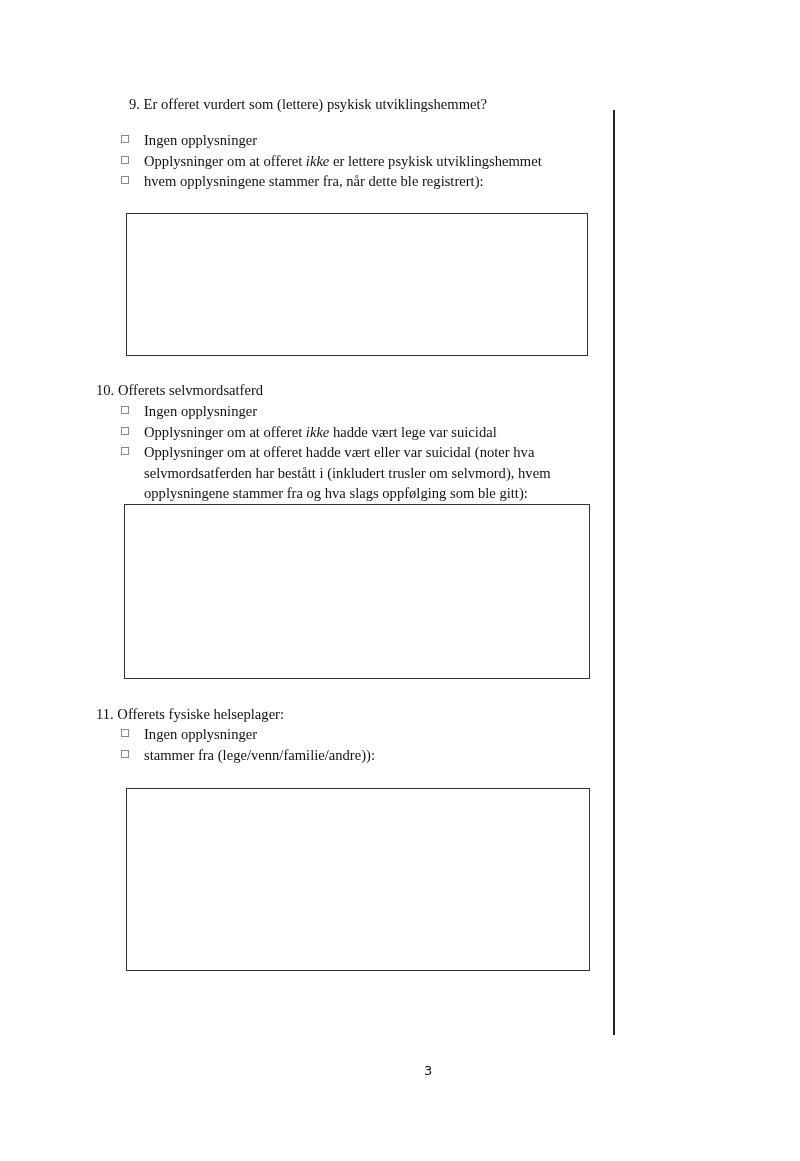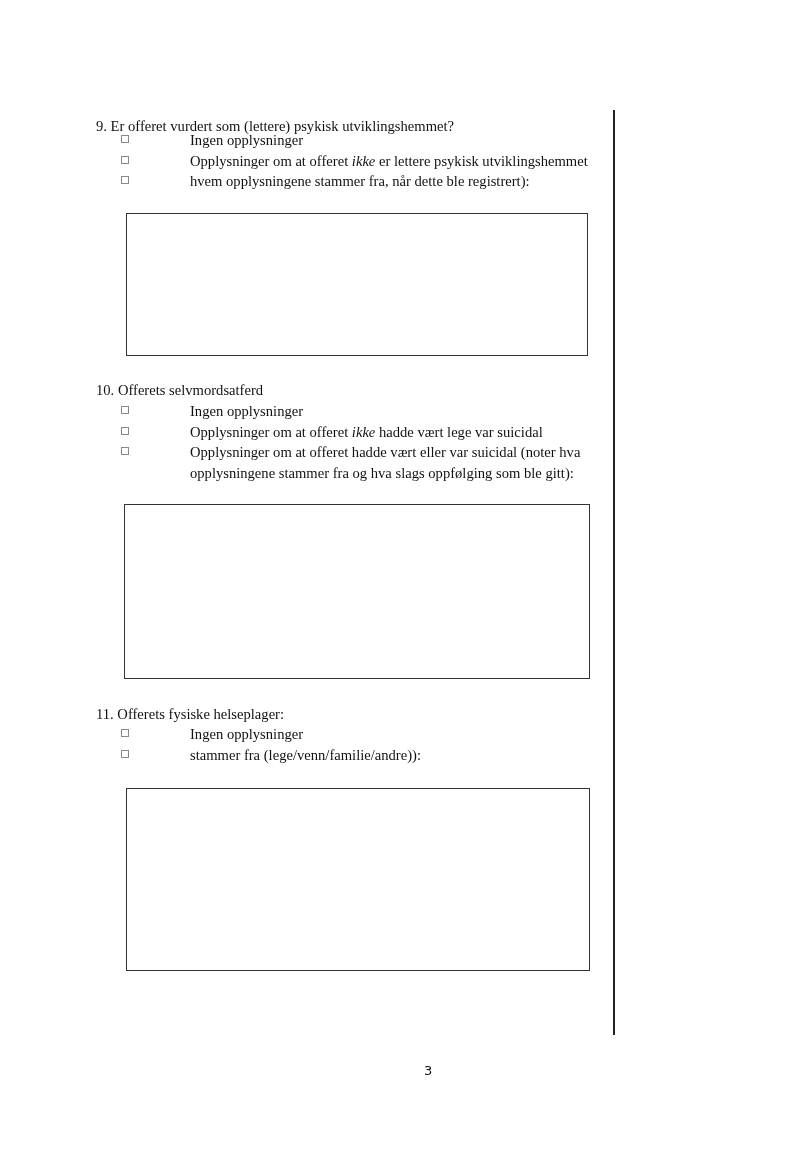--- a/index.html
+++ b/index.html
@@ -2,31 +2,31 @@
 <html><head>
   <meta charset="utf-8">
   <style>
     html, body { margin: 0; padding: 0; background: #ffffff; }
     body { width: 800px; height: 1161px; position: relative; overflow: hidden;
       font-family: "Liberation Serif", "DejaVu Serif", serif; color: #111; }
     .q-title { position: absolute; left: 96px; font-size: 14.6px; line-height: 20px; white-space: nowrap; }
     .opt { position: absolute; left: 121px; font-size: 14.6px; line-height: 20.5px; }
     .opt .cb { position: absolute; left: 0; top: 5px; width: 8px; height: 8px;
       border: 1px solid #888; background: #fff; box-sizing: border-box; }
-    .opt .txt { position: absolute; left: 23px; top: 0; white-space: nowrap; margin-left: 46px; }
+    .opt .txt { position: absolute; left: 23px; top: 0; white-space: nowrap; }
     .opt .txt i { }
     .answer-box { position: absolute; border: 1.6px solid #333; box-sizing: border-box; background: #fff; }
     .rule { position: absolute; left: 613px; top: 110px; width: 2px; height: 925px; background: #222; }
     .page-num { position: absolute; left: 424px; top: 1063px; font-family: "DejaVu Sans", "Liberation Sans", sans-serif;
       font-size: 13px; color: #111; }
   </style>
 </head>
 <body>
 
-<div class="q-title" style="top:116px;">9. Er offeret vurdert som (lettere) psykisk utviklingshemmet?</div>
+<div class="q-title" style="top:94px;margin-left:33px;">9. Er offeret vurdert som (lettere) psykisk utviklingshemmet?</div>
 
 <div class="opt" style="top:130px;">
   <span class="cb"></span>
   <span class="txt">Ingen opplysninger</span>
 </div>
 <div class="opt" style="top:150.5px;">
   <span class="cb"></span>
   <span class="txt"><span>Opplysninger om at offeret </span><i>ikke</i><span> er lettere psykisk utviklingshemmet</span></span>
 </div>
 <div class="opt" style="top:171px;">
@@ -44,20 +44,21 @@
   <span class="txt">Ingen opplysninger</span>
 </div>
 <div class="opt" style="top:421.5px;">
   <span class="cb"></span>
   <span class="txt"><span>Opplysninger om at offeret </span><i>ikke</i><span> hadde vært lege var suicidal</span></span>
 </div>
 <div class="opt" style="top:442px;">
   <span class="cb"></span>
   <span class="txt">
     <span style="display:block">Opplysninger om at offeret hadde vært eller var suicidal (noter hva</span>
+    <span style="display:block">selvmordsatferden har bestått i (inkludert trusler om selvmord), hvem</span>
     <span style="display:block">opplysningene stammer fra og hva slags oppfølging som ble gitt):</span>
   </span>
 </div>
 <div class="answer-box" style="left:124px; top:504px; width:466px; height:175px;"></div>
 
 <div class="q-title" style="top:704px;">11. Offerets fysiske helseplager:</div>
 
 <div class="opt" style="top:724px;">
   <span class="cb"></span>
   <span class="txt">Ingen opplysninger</span>

